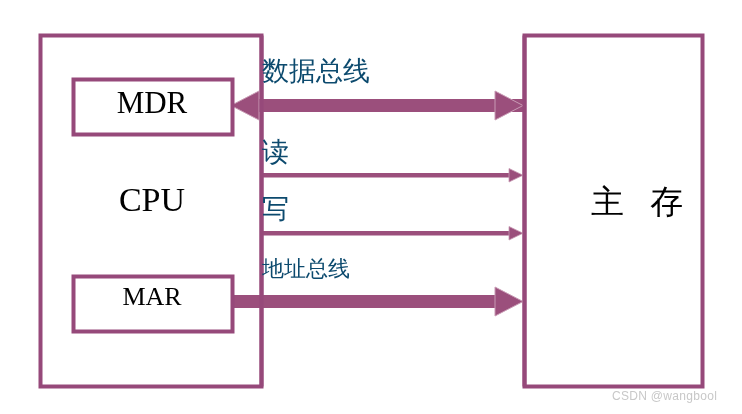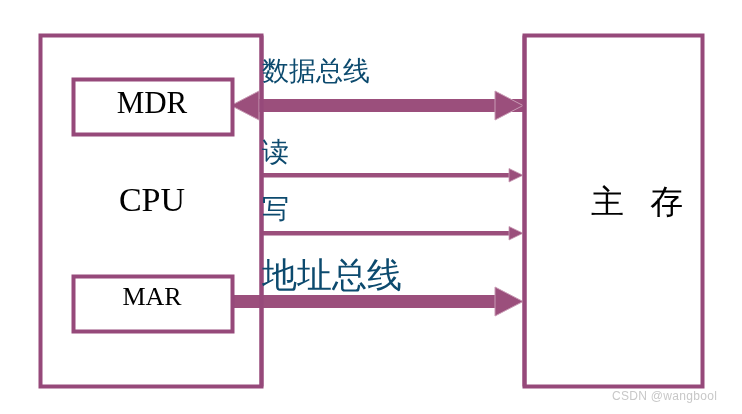--- a/index.html
+++ b/index.html
@@ -83,21 +83,21 @@
   #write-label {
     left: 262px;
     top: 196px;
     width: 260px;
     font-size: 27px;
   }
   #addr-bus-label {
     left: 262px;
     top: 258px;
     width: 260px;
-    font-size: 35px;
+    font-size: 22px;
   }
   #watermark {
     position: absolute;
     left: 612px;
     top: 389px;
     font-family: "Liberation Sans", "DejaVu Sans", sans-serif;
     font-size: 12px;
     color: #c8c8c8;
     white-space: nowrap;
     letter-spacing: 0.3px;

